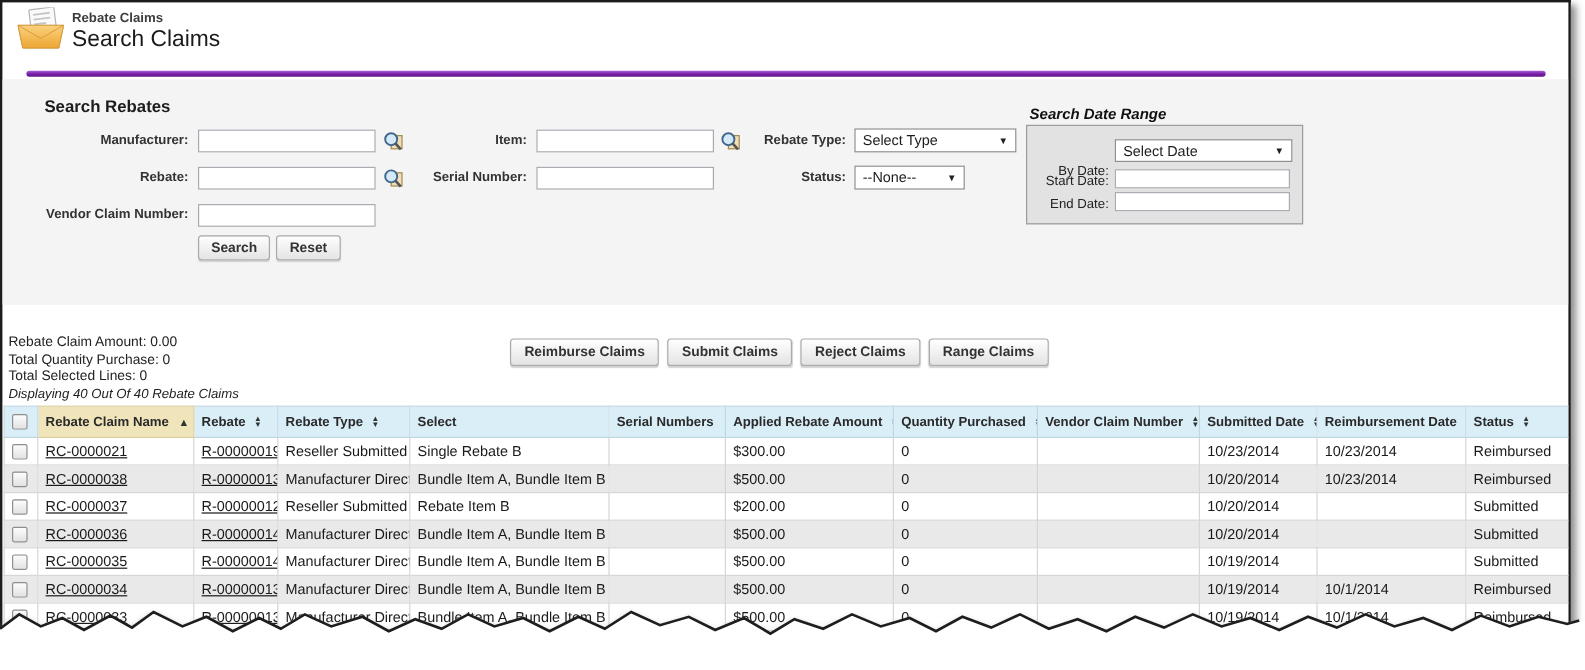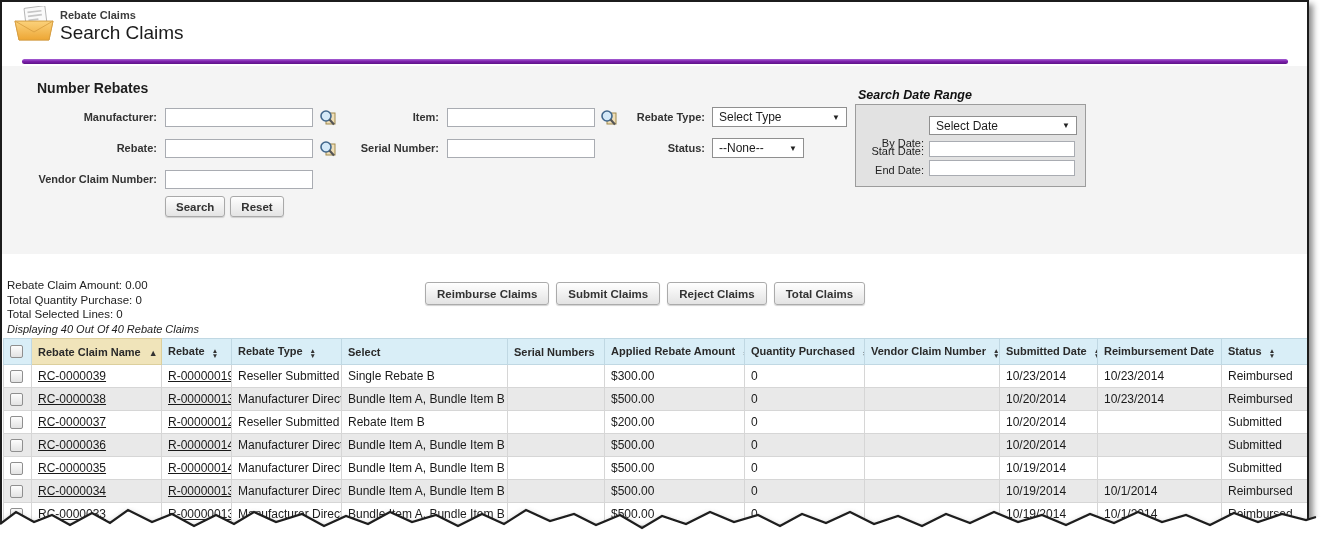--- a/index.html
+++ b/index.html
@@ -91,21 +91,21 @@
         <path d="M1,15 L20,26 L39,15 L35,34 L5,34 Z" fill="url(#envG)" stroke="#d59c3e" stroke-width="0.8"></path>
       </svg>
       <div>
         <div class="crumb">Rebate Claims</div>
         <div class="page-title">Search Claims</div>
       </div>
     </div>
     <div class="purple-rule"></div>
 
     <div class="search-panel">
-      <div class="sr-title">Number Rebates</div>
+      <div class="sr-title">Search Rebates</div>
 
       <div class="fld-label" style="left:15px;top:45px;width:140px;">Manufacturer:</div>
       <input class="txt" style="left: 163px; top: 42px; width: 148px;">
       <svg class="lookup" style="left:317px;top:43px;" viewBox="0 0 18 18">
         <rect x="7" y="4" width="9" height="11" fill="#f0dfb8" stroke="#a08a4c"></rect>
         <circle cx="7" cy="7" r="5" fill="#d4e9f8" stroke="#41678c" stroke-width="1.6"></circle>
         <line x1="10.5" y1="10.5" x2="15" y2="15.5" stroke="#555" stroke-width="2.2"></line>
       </svg>
 
       <div class="fld-label" style="left:15px;top:76px;width:140px;">Rebate:</div>
@@ -165,21 +165,21 @@
       <div>Rebate Claim Amount: 0.00</div>
       <div>Total Quantity Purchase: 0</div>
       <div>Total Selected Lines: 0</div>
       <div class="disp">Displaying 40 Out Of 40 Rebate Claims</div>
     </div>
 
     <div class="actions">
       <button class="abtn">Reimburse Claims</button>
       <button class="abtn">Submit Claims</button>
       <button class="abtn">Reject Claims</button>
-      <button class="abtn">Total Claims</button>
+      <button class="abtn">Range Claims</button>
     </div>
 
     <table class="claims">
       <colgroup>
           <col style="width: 28px;">
           <col style="width: 130px;">
           <col style="width: 70px;">
           <col style="width: 110px;">
           <col style="width: 166px;">
           <col style="width: 97px;">
@@ -206,21 +206,21 @@
             <th><span>Submitted Date</span><span class="sort-both">▲<br>▼</span></th>
             <th><span>Reimbursement Date</span><span class="sort-both">▲<br>▼</span></th>
             <th><span>Status</span><span class="sort-both">▲<br>▼</span></th>
           </tr>
         </thead>
       <tbody>
           <tr>
             <td>
               <div class="cb"></div>
             </td>
-            <td><a class="lnk" href="#">RC-0000039</a></td>
+            <td><a class="lnk" href="#">RC-0000021</a></td>
             <td><a class="lnk" href="#">R-00000019</a></td>
             <td>Reseller Submitted</td>
             <td>Single Rebate B</td>
             <td></td>
             <td>$300.00</td>
             <td>0</td>
             <td></td>
             <td>10/23/2014</td>
             <td>10/23/2014</td>
             <td>Reimbursed</td>

